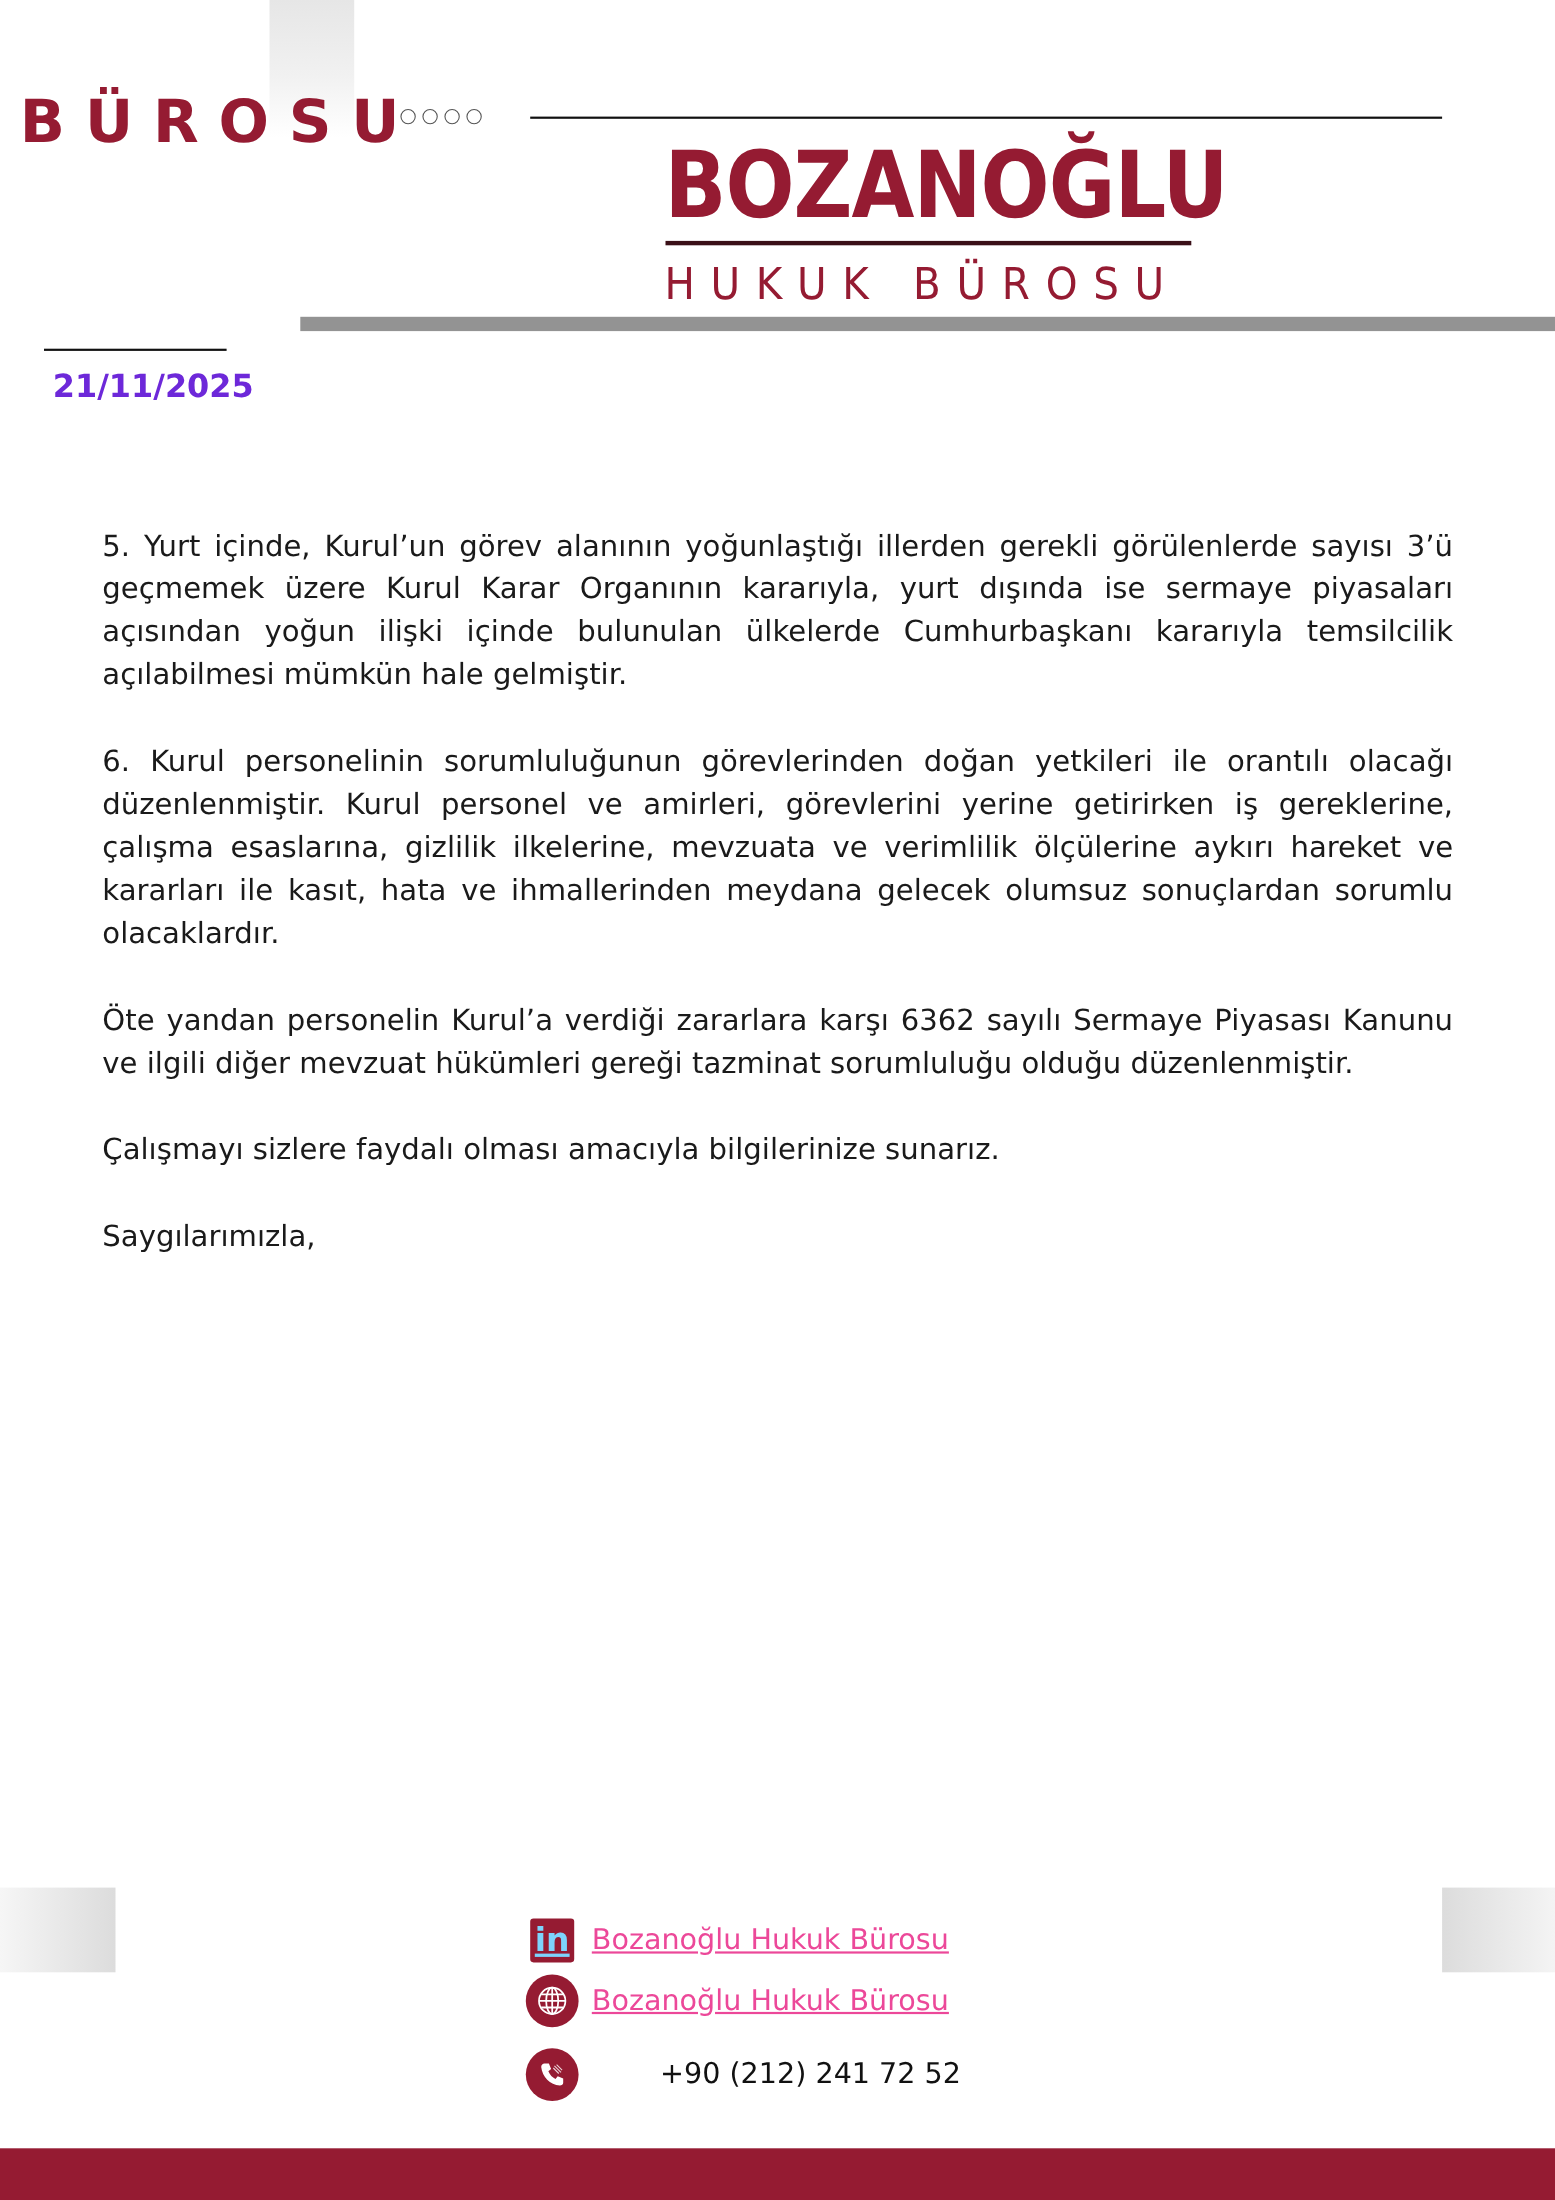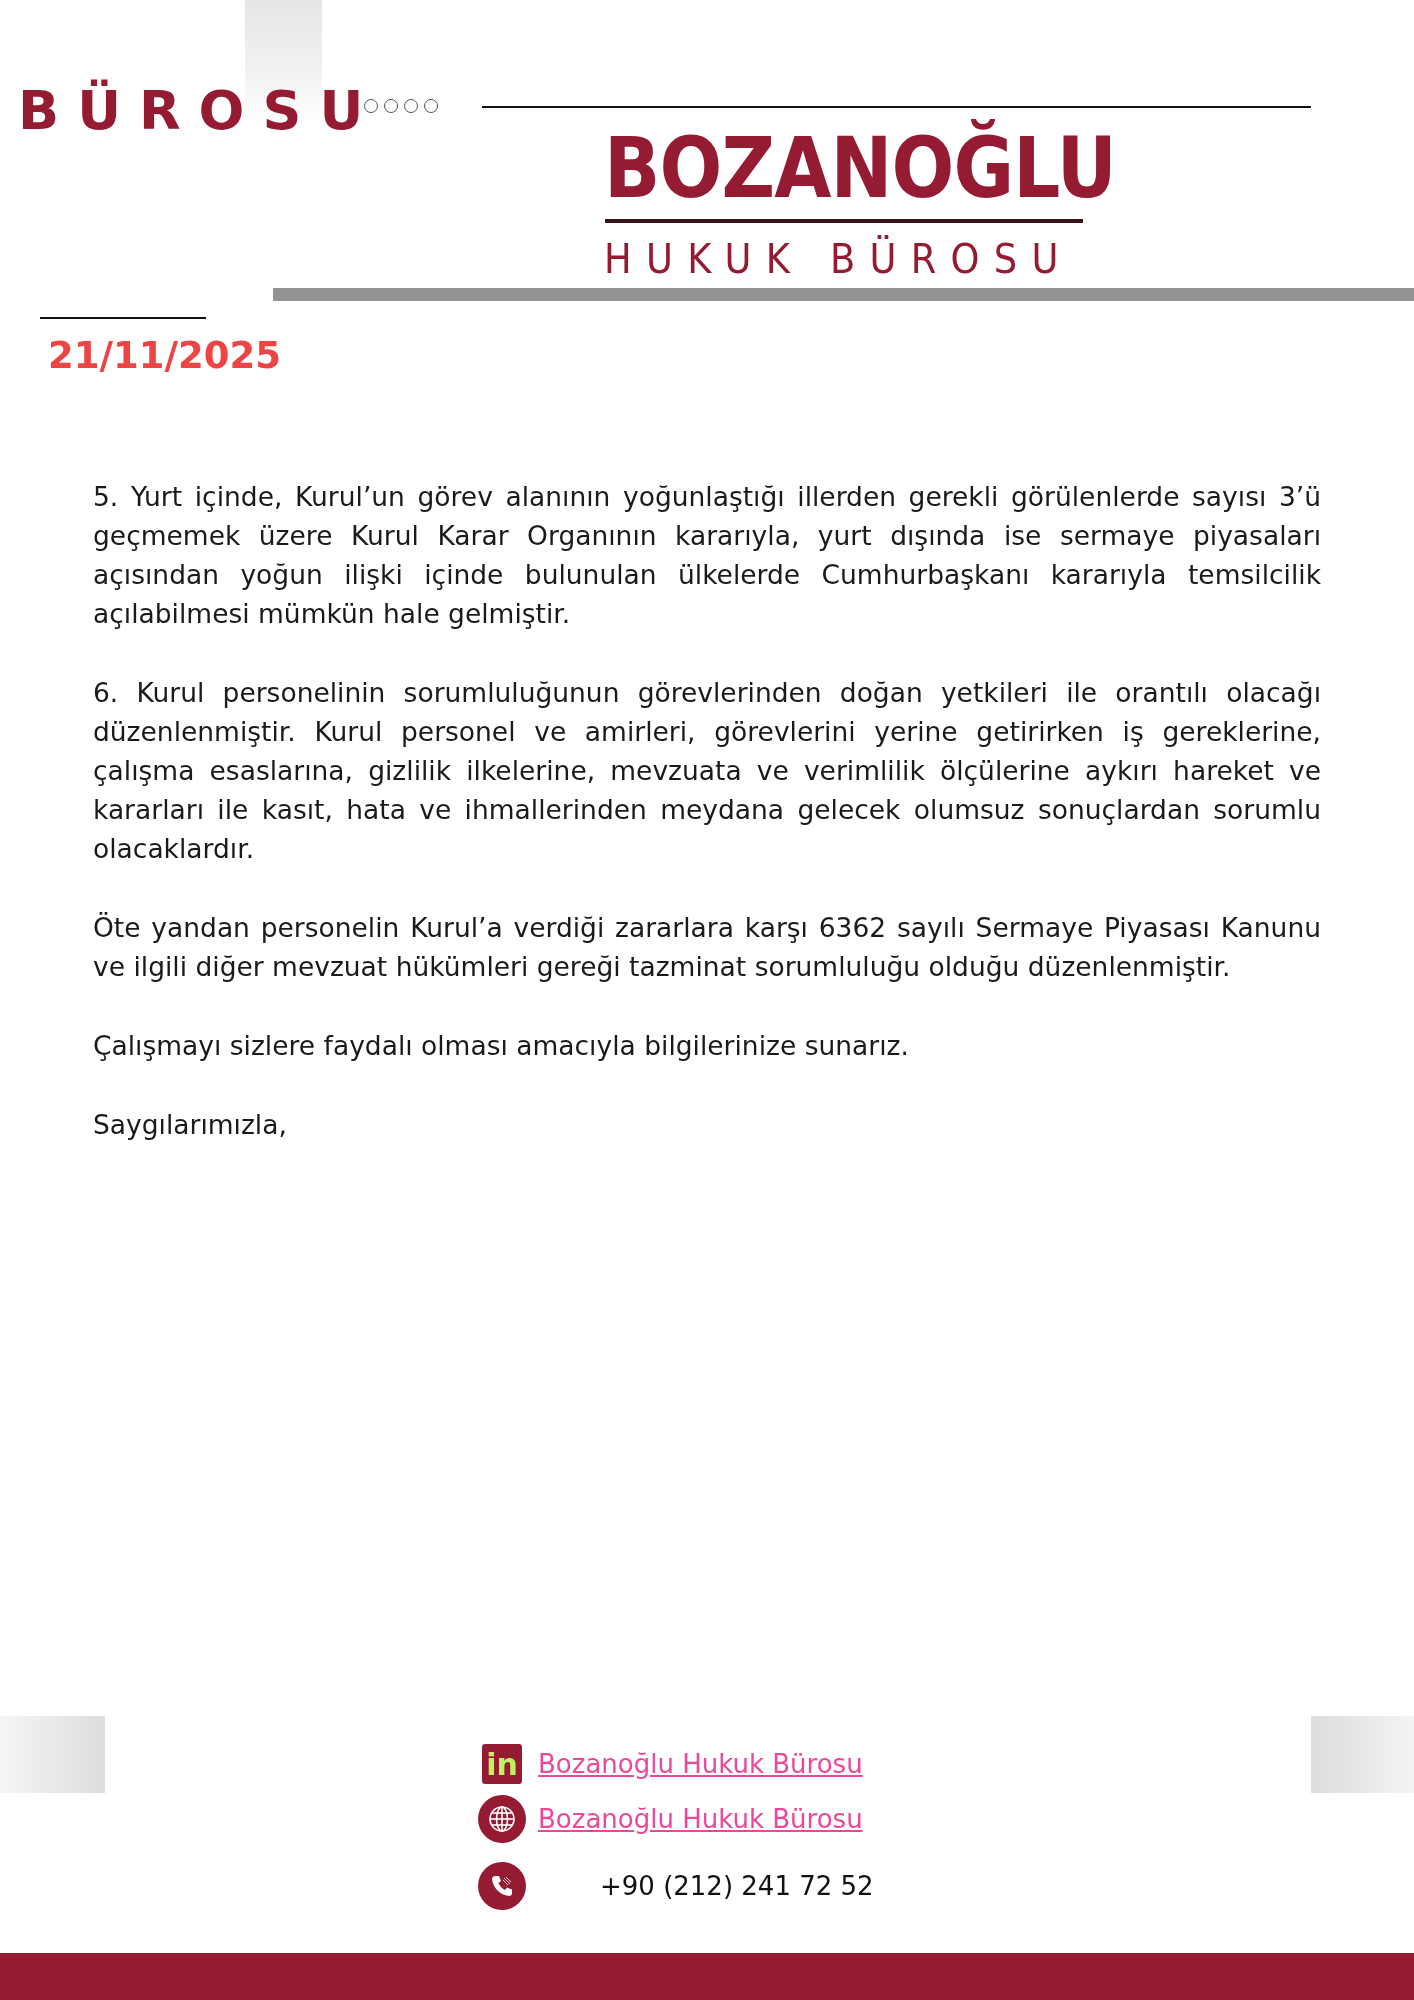--- a/index.html
+++ b/index.html
@@ -30,32 +30,32 @@
   }
   .logo-rule { left: 605px; top: 219px; width: 478px; height: 4px; background: #3a1017; }
   .logo-sub {
     left: 604px; top: 234px; color: #951b32; font-size: 40px; letter-spacing: 15.5px;
     font-family: "DejaVu Sans", sans-serif; line-height: 50px; white-space: nowrap;
     transform: scaleX(0.92); transform-origin: left top;
   }
   .grey-band { left: 273px; top: 288px; width: 1141px; height: 13px; background: #939393; }
 
   .date-rule { left: 40px; top: 317px; width: 166px; height: 2px; background: #111; }
-  .date { left: 48px; top: 334px; font-weight: 700; font-size: 37px; color: #ef4444; font-family: "DejaVu Sans", sans-serif; }
+  .date { left: 48px; top: 334px; font-weight: 700; font-size: 29px; color: #6d28d9; font-family: "DejaVu Sans", sans-serif; }
 
   
   .content { left: 93px; top: 477px; width: 1228px; font-size: 26.5px; line-height: 39px; color: #1a1a1a; font-family: "DejaVu Sans", sans-serif; }
   .content p { margin: 0 0 40px 0; text-align: justify; text-align-last: left; }
   .content p.single { margin-bottom: 40px; }
 
   
   .foot-grad-left { left: 0; top: 1716px; width: 105px; height: 77px; background: linear-gradient(to right, #f6f6f6, #dcdcdc); }
   .foot-grad-right { left: 1311px; top: 1716px; width: 103px; height: 77px; background: linear-gradient(to right, #dcdcdc, #f4f4f4); }
   .contact-row { display: flex; align-items: center; }
-  .contact-icon { width: 48px; height: 48px; background: #951b32; color: #bef264; display: flex; align-items: center; justify-content: center; }
+  .contact-icon { width: 48px; height: 48px; background: #951b32; color: #7dd3fc; display: flex; align-items: center; justify-content: center; text-decoration: underline; }
   .contact-icon.round { border-radius: 50%; }
   .contact-icon.square { width: 40px; height: 40px; border-radius: 3px; font-weight: 700; font-size: 30px; font-family: "DejaVu Sans", sans-serif; }
   .contact-link { color: #ec4899; font-size: 26px; text-decoration: underline; font-family: "DejaVu Sans", sans-serif; }
   .contact-text { color: #111; font-size: 26px; font-family: "DejaVu Sans", sans-serif; }
   .bottom-bar { left: 0; top: 1953px; width: 1414px; height: 47px; background: #951b32; }
 </style>
 </head>
 <body>
 
 <div class="abs top-gradient"></div>

